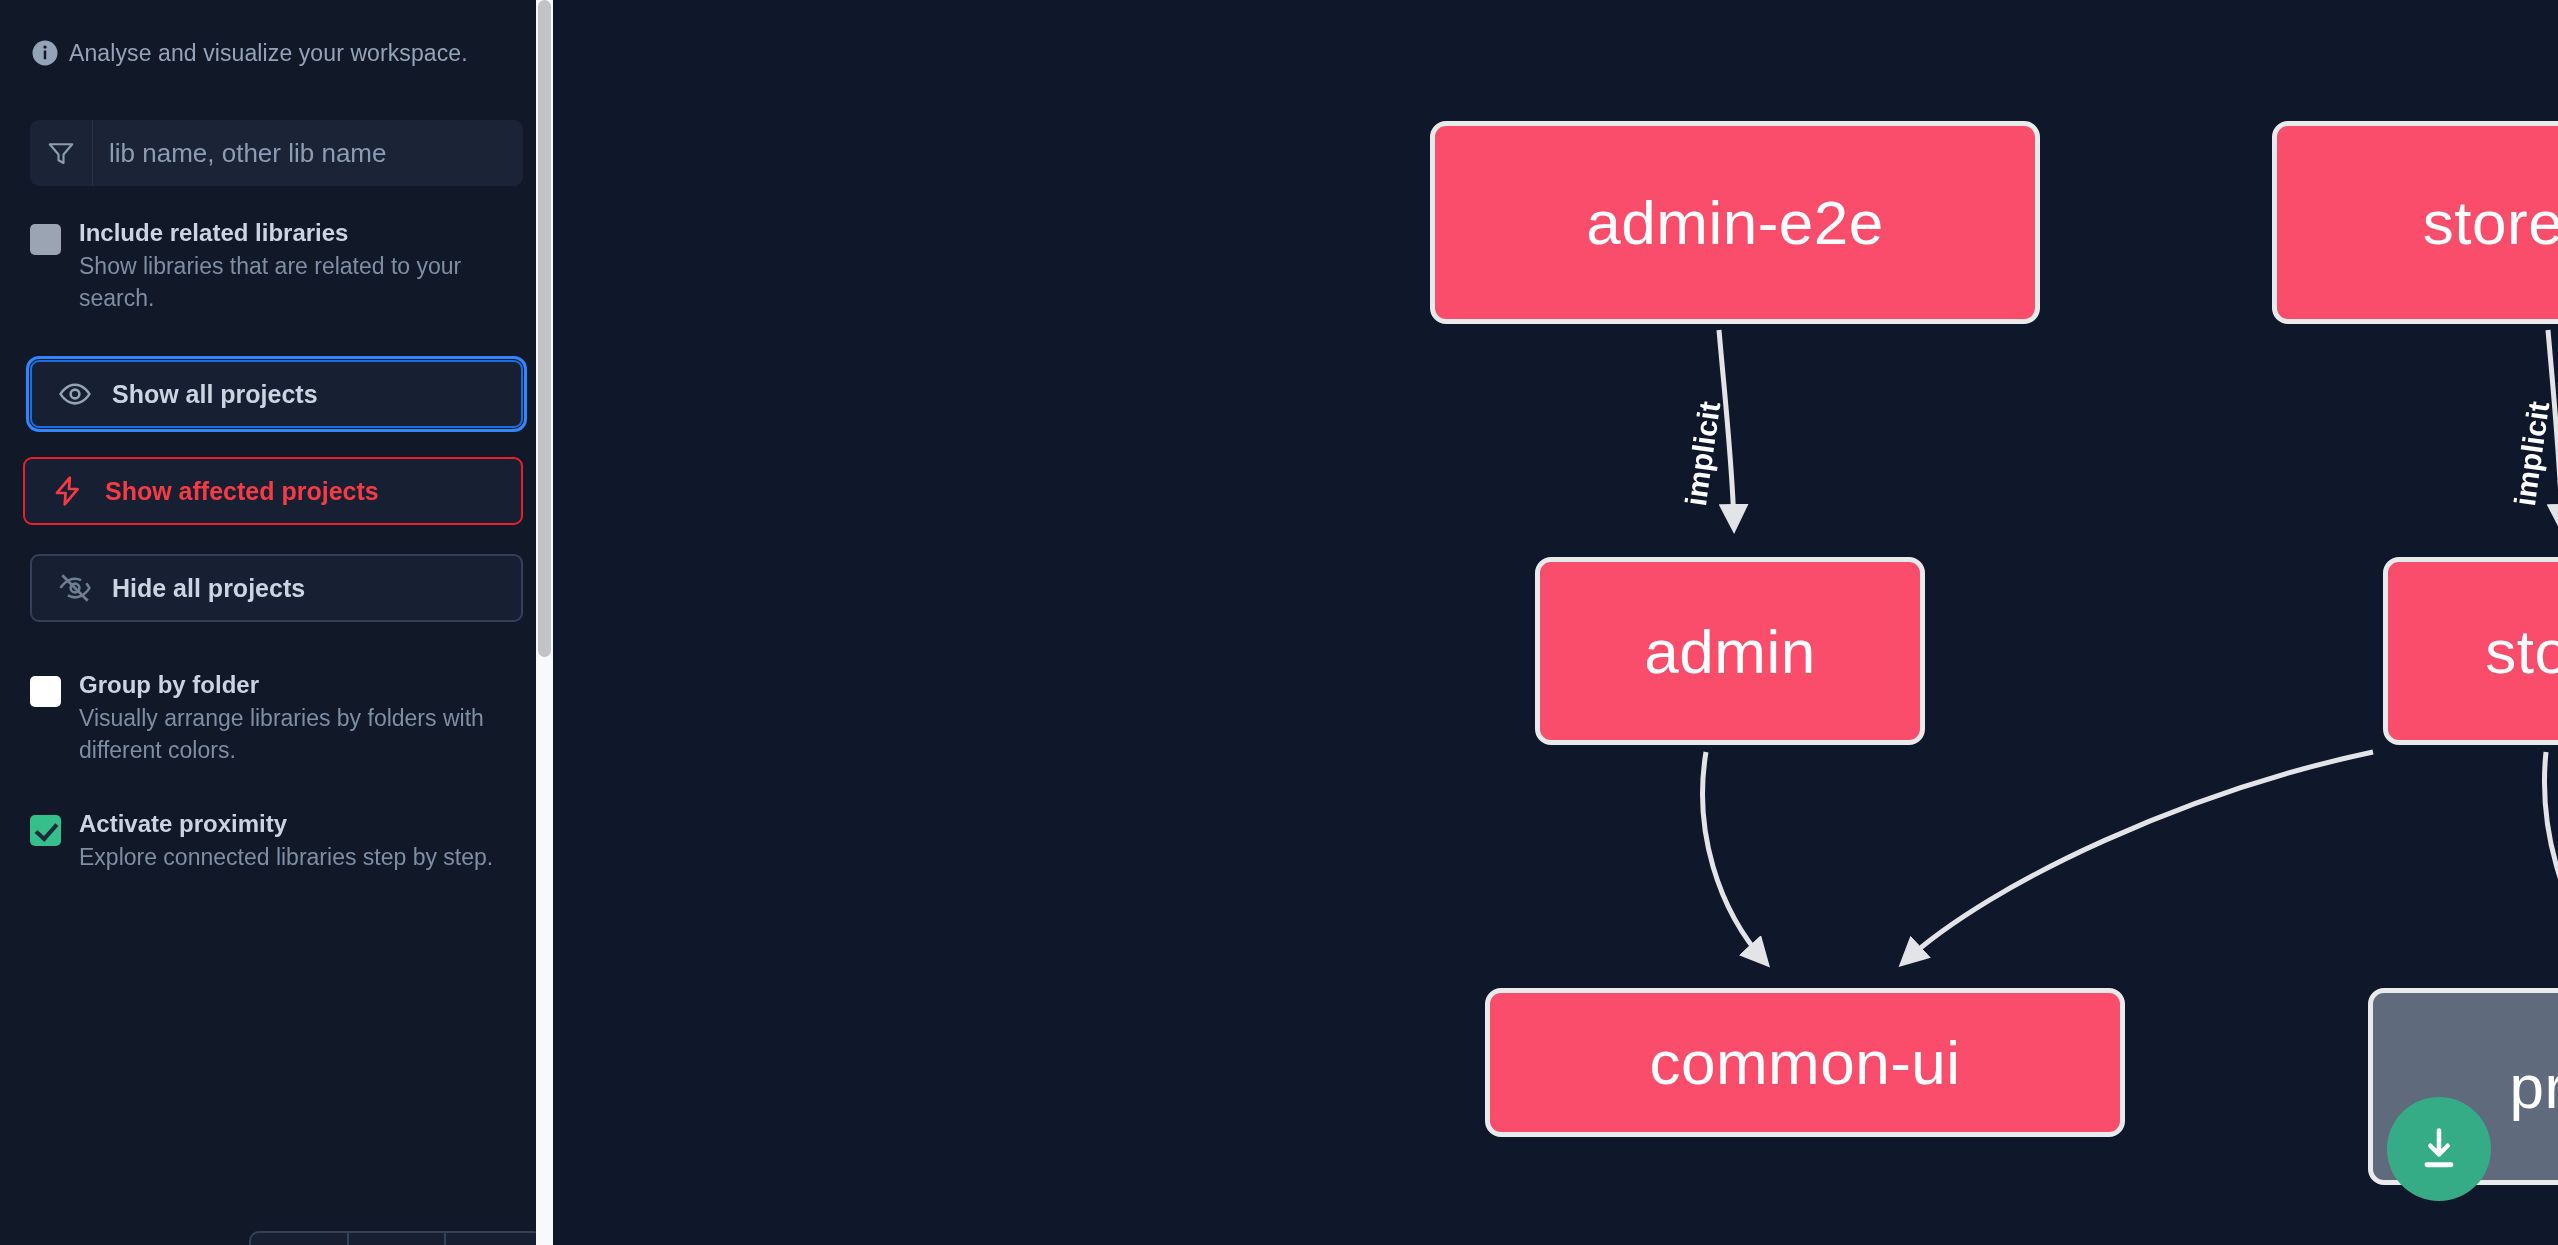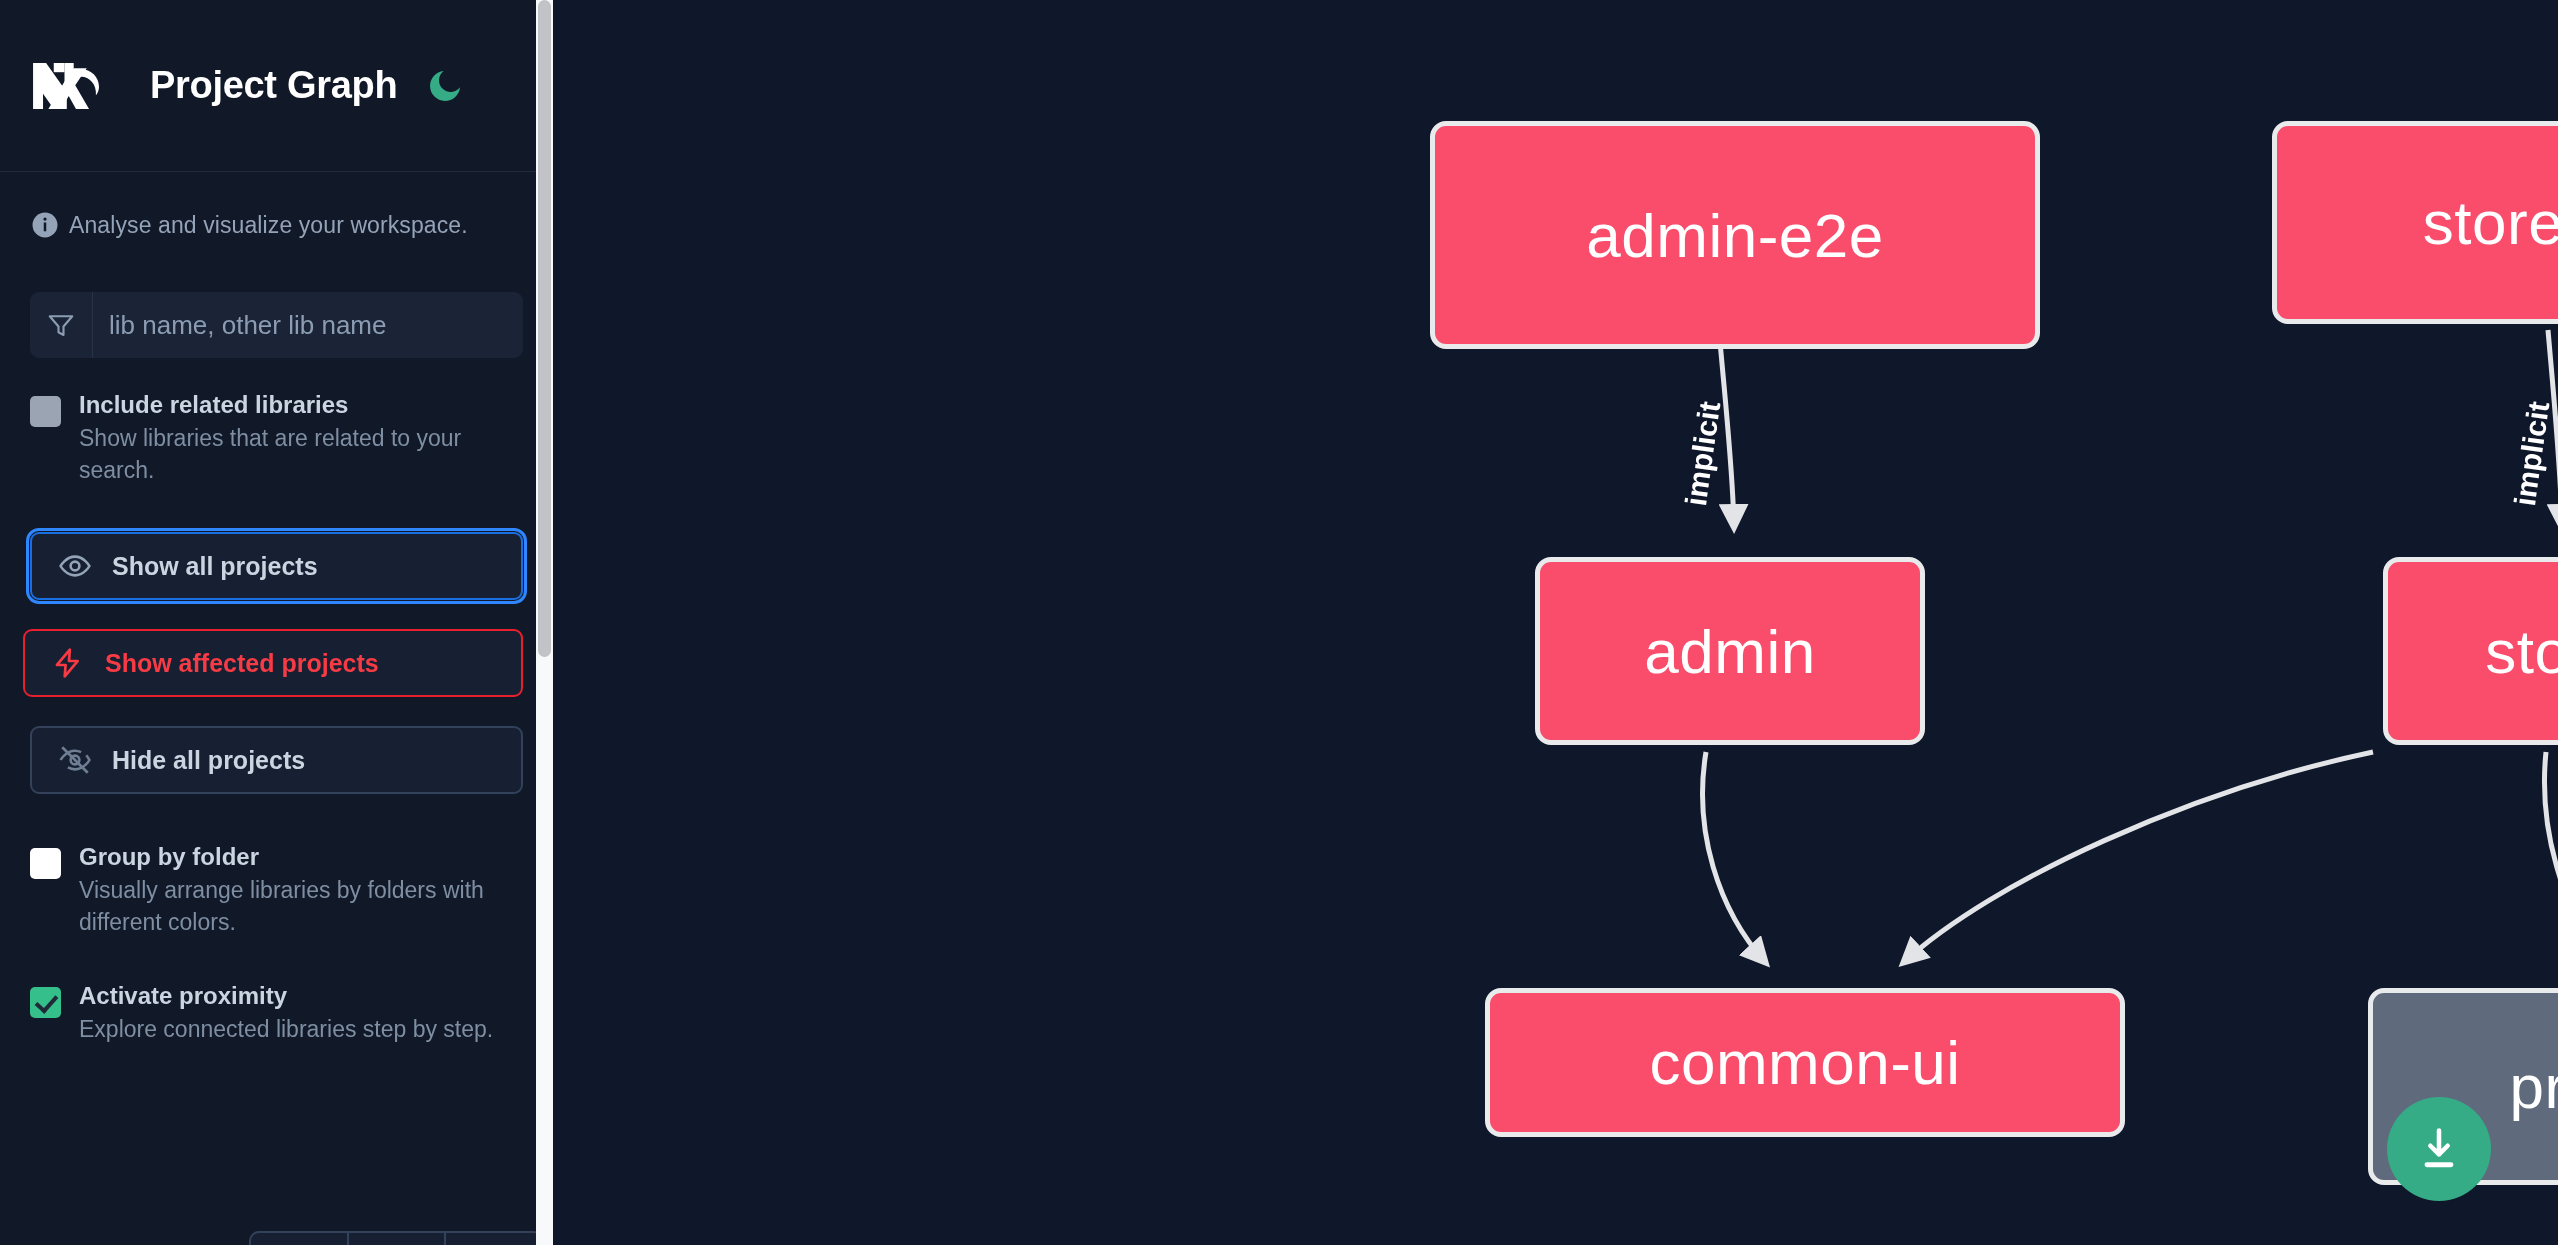--- a/index.html
+++ b/index.html
@@ -270,37 +270,20 @@
     z-index: 5;
   }
 </style>
 </head>
 <body>
 
 <div id="app">
 
   <aside class="sidebar">
 
-    <div class="sidebar-header">
-      <svg class="nx-logo" viewBox="0 0 120 80">
-        <path fill="#ffffff" d="M4 70V10h17l24 34V10h12v16.5l-9 12V70H31L17 50v20z"></path>
-        <rect fill="#ffffff" x="31" y="10" width="14" height="12"></rect>
-        <path fill="#ffffff" d="M45 34l12-17h17L59 39l18 31H60L50.5 53 41 70H24l21-36z"></path>
-        <path fill="#ffffff" d="M66 18c14 0 24 10 24 23 0 5-2 9-4 11 1-14-8-24-20-24-5 0-9 2-11 4 2-9 6-14 11-14z"></path>
-        <path fill="#111827" d="M68 28c7 1 13 7 14 14-3-7-9-12-16-13 .6-.5 1.3-.8 2-1z"></path>
-      </svg>
-
-      <div class="app-title">Project Graph</div>
-
-      <div class="theme-toggle">
-        <svg width="40" height="40" viewBox="0 0 24 24">
-          <path fill="#35ab86" d="M21 12.8A9 9 0 1 1 11.2 3a7 7 0 1 0 9.8 9.8z"></path>
-        </svg>
-      </div>
-    </div>
 
     <div class="info-row">
       <svg class="info-icon" viewBox="0 0 24 24">
         <circle cx="12" cy="12" r="10" fill="#94a3b8"></circle>
         <rect x="11" y="10" width="2" height="7" fill="#111827"></rect>
         <circle cx="12" cy="7.2" r="1.3" fill="#111827"></circle>
       </svg>
       <span class="info-text">Analyse and visualize your workspace.</span>
     </div>
 
@@ -394,21 +377,21 @@
       <path d="M1993 752 C 1985 830, 2010 910, 2052 963" fill="none" stroke="#e2e4e7" stroke-width="5" marker-end="url(#arrow)"></path>
 
       <g>
         <text font-family="Liberation Sans, sans-serif" font-size="30" font-weight="700" fill="#ffffff" stroke="#0f172a" stroke-width="4" paint-order="stroke" transform="translate(1160 455) rotate(-82)" text-anchor="middle">implicit</text>
       </g>
       <g>
         <text font-family="Liberation Sans, sans-serif" font-size="30" font-weight="700" fill="#ffffff" stroke="#0f172a" stroke-width="4" paint-order="stroke" transform="translate(1989 455) rotate(-82)" text-anchor="middle">implicit</text>
       </g>
     </svg>
 
-    <div class="node pink" style="left:877px;  top:121px;  width:610px; height:228px;">
+    <div class="node pink" style="left:877px;  top:121px;  width:610px; height:203px;">
       <span>admin-e2e</span>
     </div>
 
     <div class="node pink" style="left:1719px; top:121px;  width:568px; height:203px;">
       <span>store-e2e</span>
     </div>
 
     <div class="node pink" style="left:982px;  top:557px;  width:390px; height:188px;">
       <span>admin</span>
     </div>

